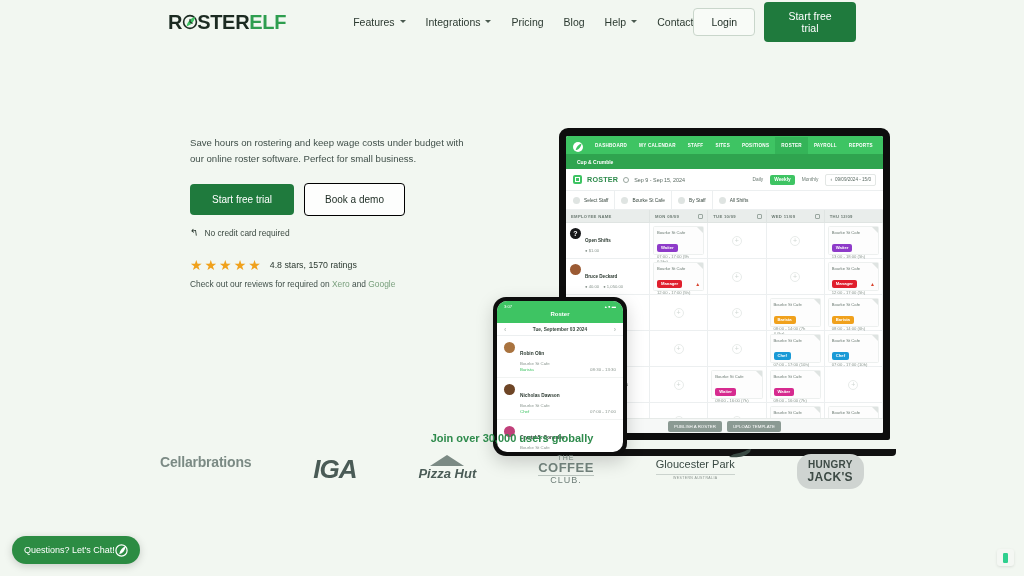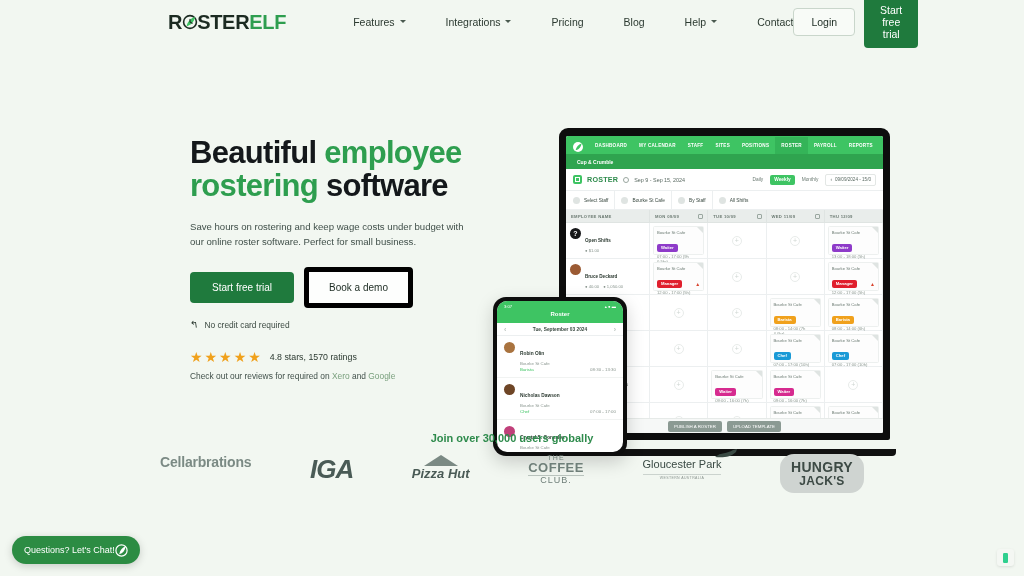--- a/index.html
+++ b/index.html
@@ -21,21 +21,21 @@
   }
   .logo{ display:flex; align-items:center; gap:0; height:26px; }
   .logo-mark{
     width:16px;height:16px;position:relative;display:inline-block;
     margin-right:-1px;
   }
   .logo-text{ font-size:20px; font-weight:800; letter-spacing:-0.3px; line-height:1; }
   .logo-text .dark{ color:#1c2b22; }
   .logo-text .green{ color:#2e9e4f; }
 
-  .main-nav{ display:flex; align-items:center; gap:40px; margin-left:67px; }
+  .main-nav{ display:flex; align-items:center; gap:20px; margin-left:67px; }
   .nav-item{
     font-size:10.5px; color:#2c3a31; display:flex; align-items:center; gap:5px;
     cursor:pointer; white-space:nowrap;
   }
   .caret{ width:0;height:0;border-left:3.2px solid transparent;border-right:3.2px solid transparent;border-top:3.8px solid #4a5a50; display:inline-block; }
 
   .header-actions{ margin-left:auto; display:flex; align-items:center; gap:9px; }
   .btn-login{
     font-size:10.5px; padding:7px 17px; border:1px solid #c9d6cb; border-radius:4px;
     background:#f8fbf7; color:#1c2b22; cursor:pointer;
@@ -60,21 +60,21 @@
   h1.hero-title .g{ color:#2e9e4f; }
   p.hero-sub{
     margin-top:16px; font-size:9.6px; line-height:1.62; color:#41504a; max-width:288px;
   }
   .hero-btns{ margin-top:17px; display:flex; gap:10px; align-items:center; }
   .btn-hero-primary{
     background:#1f7a3d;color:#fff;border:none;border-radius:4px;
     font-size:10px;padding:10px 22px;cursor:pointer;
   }
   .btn-hero-secondary{
-    background:#fdfefd;color:#1c2b22;border:5px solid #000000;border-radius:4px;
+    background:#fdfefd;color:#1c2b22;border:1px solid #000000;border-radius:4px;
     font-size:10px;padding:10px 20px;cursor:pointer;
   }
   .nocc{ margin-top:11px; display:flex; align-items:center; gap:6px; font-size:8.4px; color:#3d4b43; }
   .arrow-ic{ font-size:10px; color:#2c3a31; display:inline-block; transform:rotate(-8deg); }
 
   .ratings{ margin-top:20px; }
   .stars-row{ display:flex; align-items:center; gap:7px; }
   .stars{ color:#f0a11c; font-size:14px; letter-spacing:2px; line-height:1; }
   .rating-text{ font-size:8.8px; color:#2c3a31;text-align:center; }
   .review-line{ margin-top:7px; font-size:8.4px; color:#41504a; }
@@ -275,24 +275,20 @@
   <div class="header-actions">
     <button class="btn-login">Login</button>
     <button class="btn-trial">Start free trial</button>
   </div>
 </header>
 
 <section class="hero">
 
   <div class="hero-left">
 
-    <h1 class="hero-title">
-      <span>Beautiful </span><span class="g">employee</span><br>
-      <span class="g">rostering </span><span>software</span>
-    </h1>
 
     <p class="hero-sub">Save hours on rostering and keep wage costs under budget with our online roster software. Perfect for small business.</p>
 
     <div class="hero-btns">
       <button class="btn-hero-primary">Start free trial</button>
       <button class="btn-hero-secondary">Book a demo</button>
     </div>
 
     <div class="nocc">
       <span class="arrow-ic">↰</span>
@@ -583,21 +579,21 @@
     <div style="text-align:center;position:relative;">
       <svg width="30" height="12" viewBox="0 0 30 12" style="position:absolute;right:-22px;top:-6px;">
         <path d="M2 9 C8 4 14 6 20 2 L24 1 L23 4 C18 9 10 10 2 9 Z" fill="#3a4a44"></path>
       </svg>
       <span style="font-size:11px;font-weight:400;color:#3a4a44;">Gloucester Park</span>
       <div style="font-size:3.5px;color:#8a948f;letter-spacing:0.4px;margin-top:2px;border-top:1px solid #cbd3ce;padding-top:1px;">WESTERN AUSTRALIA</div>
     </div>
   </div>
   <div class="logo-cell">
     <div style="background:#cfd4d1;border-radius:14px;padding:6px 11px;text-align:center;line-height:1.05;color:#3d4a45;">
-      <div style="font-size:14px;font-weight:800;letter-spacing:0.3px;">HUNGRY</div>
+      <div style="font-size:10px;font-weight:800;letter-spacing:0.3px;">HUNGRY</div>
       <div style="font-size:12px;font-weight:800;letter-spacing:0.3px;">JACK'S</div>
     </div>
   </div>
 </div>
 
 <div class="chat">
   <span>Questions? Let's Chat!</span>
   <span class="chat-leaf">
     <svg viewBox="0 0 13 13" width="13" height="13">
       <circle cx="6.5" cy="6.5" r="5.6" fill="none" stroke="#fff" stroke-width="1.2"></circle>

